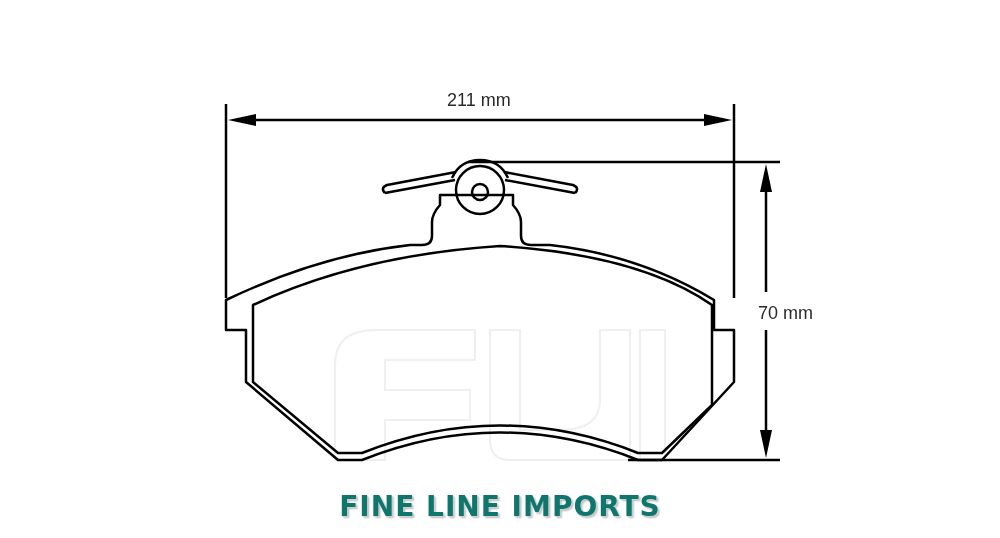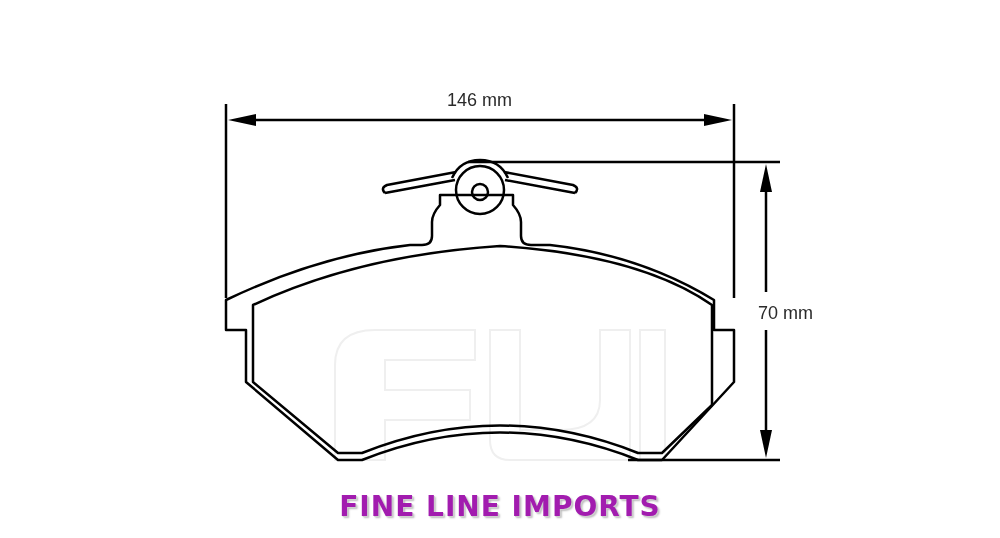--- a/index.html
+++ b/index.html
@@ -3,21 +3,21 @@
 <meta charset="utf-8">
 <style>
   html, body { margin: 0; padding: 0; background: #ffffff; }
   body { width: 1000px; height: 538px; overflow: hidden; position: relative; font-family: "Liberation Sans", sans-serif; }
   #canvas { position: absolute; left: 0; top: 0; width: 1000px; height: 538px; }
   .dim-label { position: absolute; font-family: "Liberation Sans", sans-serif; font-size: 18px; color: #2a2a2a; white-space: nowrap; }
   #dim-width-label { left: 447px; top: 90px; }
   #dim-height-label { left: 758px; top: 303px; text-align: center; }
   #brand { position: absolute; left: 0; width: 1000px; top: 490px; text-align: center;
     font-family: "DejaVu Sans", sans-serif; font-weight: bold; font-size: 28px; letter-spacing: 1px;
-    color: #a21caf; text-shadow: 1px 1px 0 #cfcfcf, 2px 2px 2px #bbbbbb; }
+    color: #0f766e; text-shadow: 1px 1px 0 #cfcfcf, 2px 2px 2px #bbbbbb; }
 </style>
 </head>
 <body>
 
 <svg id="canvas" viewBox="0 0 1000 538" xmlns="http://www.w3.org/2000/svg">
 
   <g fill="none" stroke="#efefef" stroke-width="2">
     <path d="M335 460 L335 365 Q335 330 375 330 L475 330 L475 360 L385 360 L385 390 L470 390 L470 420 L385 420 L385 460 Z"></path>
     <path d="M490 330 L520 330 L520 430 L560 430 Q600 430 600 400 L600 330 L630 330 L630 460 L510 460 Q490 460 490 440 Z"></path>
     <path d="M640 330 L665 330 L665 460 L640 460 Z"></path>
@@ -51,15 +51,15 @@
              Q640 255 500 246 Q360 255 253 305 Z"></path>
 
     <path d="M385 193 L455 180 M385 193 Q380 188 387 185 L456 172"></path>
     <path d="M575 193 L505 180 M575 193 Q580 188 573 185 L504 172"></path>
     <path d="M452 178 Q460 160 480 160 Q500 160 508 178"></path>
     <circle cx="480" cy="190" r="24"></circle>
     <circle cx="480" cy="192" r="8"></circle>
   </g>
 </svg>
 
-<div id="dim-width-label" class="dim-label">146 mm</div>
+<div id="dim-width-label" class="dim-label">211 mm</div>
 <div id="dim-height-label" class="dim-label">70 mm</div>
 <div id="brand">FINE LINE IMPORTS</div>
 
 </body></html>

